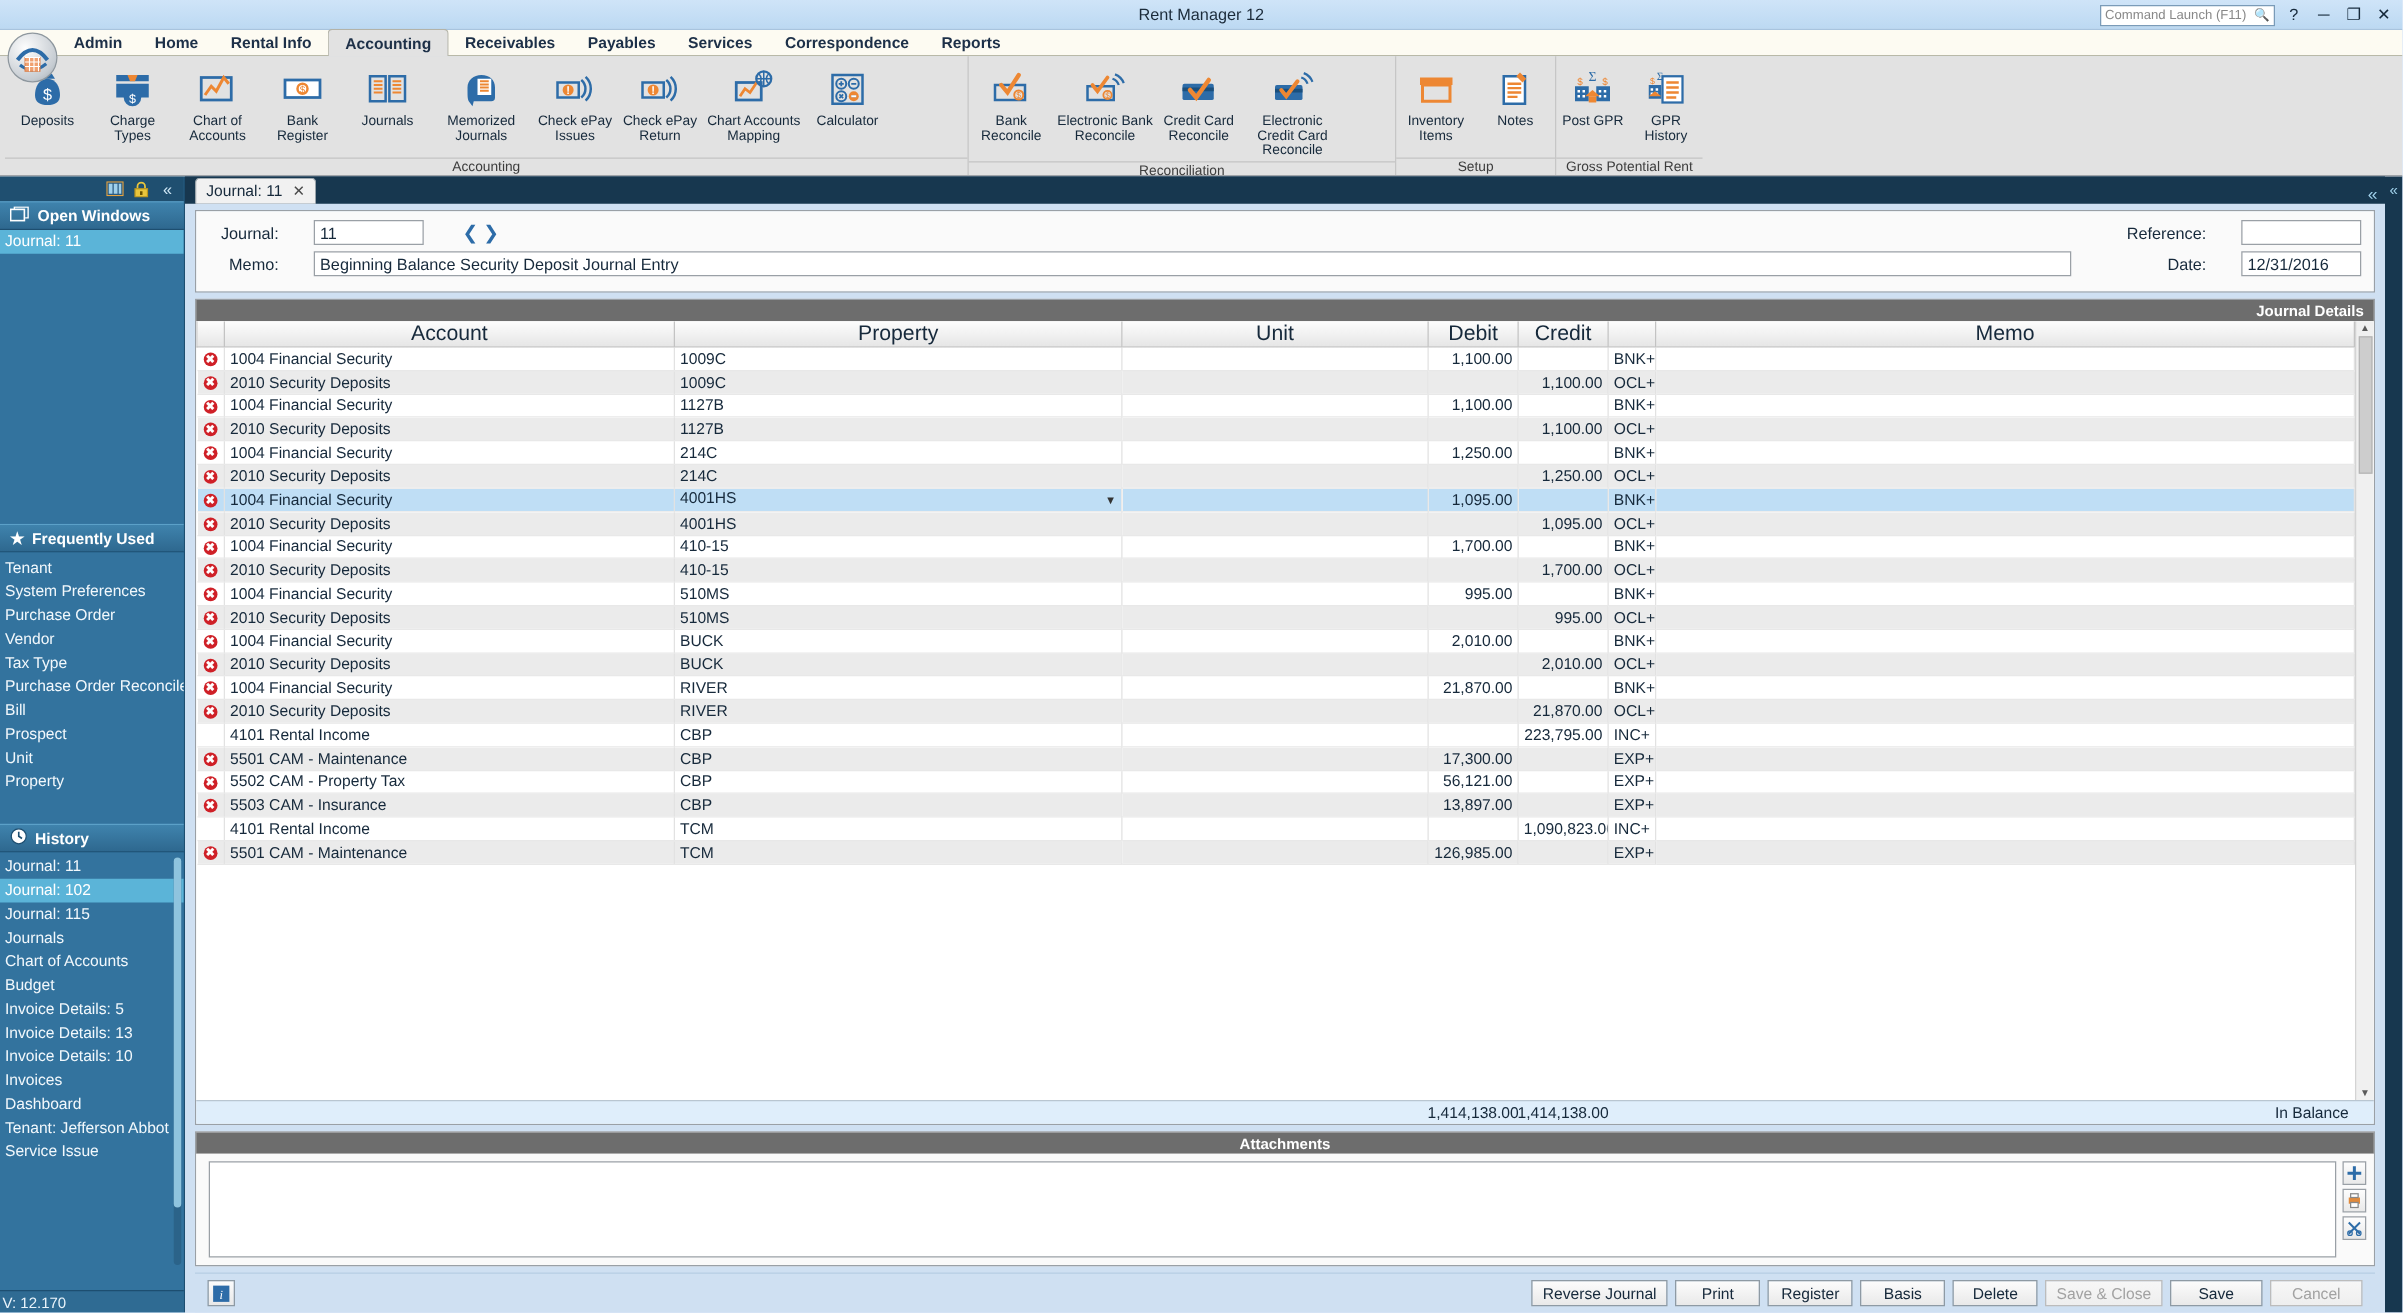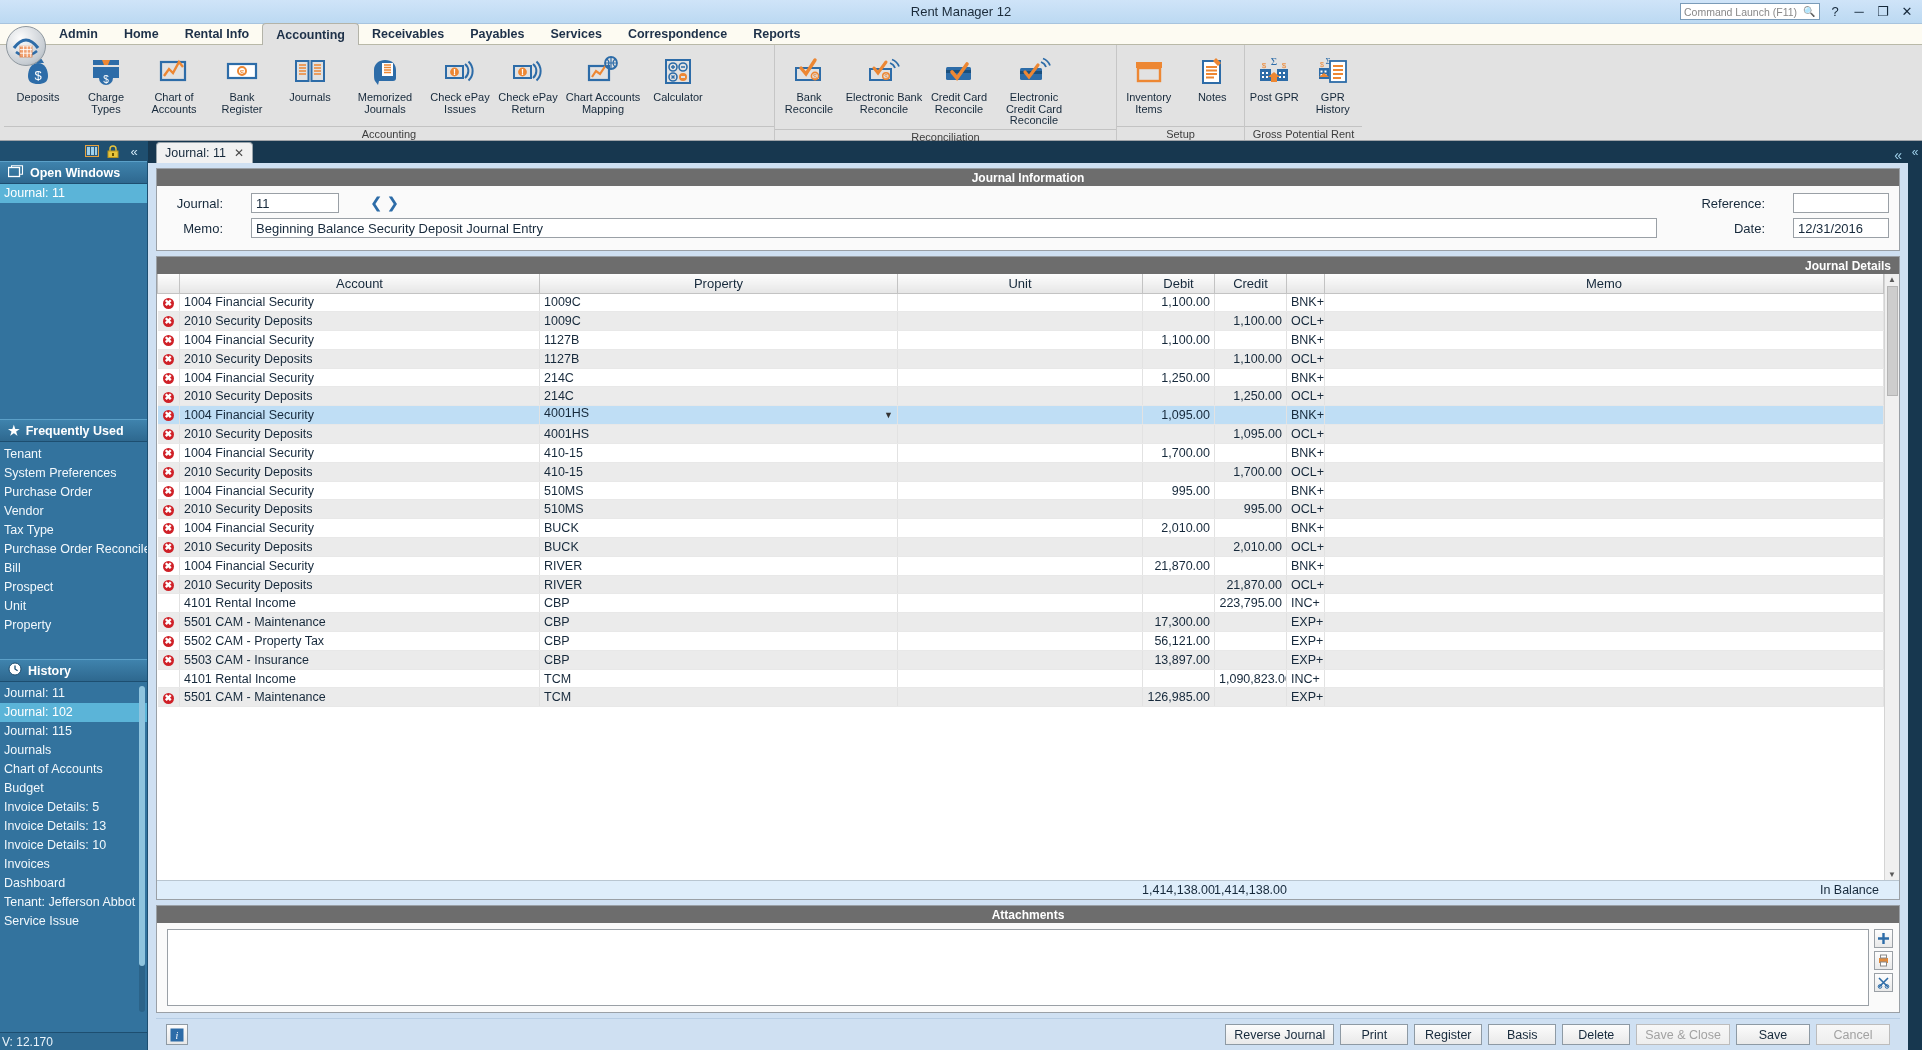--- a/index.html
+++ b/index.html
@@ -15,21 +15,21 @@
   
   .titlebar {
     height: 24px; background: linear-gradient(#cfe4f8, #bcd9f2);
     display: flex; align-items: center; position: relative;
     border-bottom: 1px solid #a8c4de;
   }
   .titlebar .title {
     position: absolute; left: 0; right: 0; text-align: center;
     font-size: 13px; color: #1b2b3a;
   }
-  .tb-right { margin-left: auto; display: flex; align-items: center; gap: 6px; padding-right: 6px; z-index: 2; }
+  .tb-right { margin-left: auto; display: flex; align-items: flex-end; gap: 6px; padding-right: 6px; z-index: 2; }
   .cmd-launch {
     width: 140px; height: 17px; background: #fff; border: 1px solid #7a9bb8;
     font-size: 10.5px; color: #888; display: flex; align-items: center;
     padding: 0 3px; position: relative;
   }
   .cmd-launch .mag { margin-left: auto; color: #3a6ea5; font-size: 10px; }
   .tb-btn { width: 18px; height: 18px; display: flex; align-items: center; justify-content: center;
             font-size: 13px; color: #16293b; }
   .tb-btn.close { color: #16293b; }
 
@@ -154,21 +154,21 @@
   .navarrows { display: flex; gap: 4px; margin-left: 9px; color: #2d6ca8; font-size: 15px; }
   .navarrows span { cursor: pointer; }
   .spacer { flex: 1; }
 
   
   .grid-panel { flex: 1; min-height: 0; display: flex; flex-direction: column; }
   .grid-wrap { flex: 1; position: relative; display: flex; min-height: 0; background: #fff; overflow: hidden; }
   table.grid { border-collapse: collapse; width: 100%; table-layout: fixed; }
   table.grid th {
     background: linear-gradient(#fdfdfd, #e6e6e6); border: 1px solid #c3c3c3;
-    border-top: none; font-size: 13px; font-weight: normal; color: #16293b;
+    border-top: none; font-size: 17px; font-weight: normal; color: #16293b;
     height: 19px; padding: 0 3px;
   }
   table.grid td {
     border-right: 1px solid #e2e2e2; border-bottom: 1px solid #e8e8e8;
     font-size: 12.5px; color: #16293b; height: 18.8px; padding: 0 4px;
     white-space: nowrap; overflow: hidden;
   }
   tr.alt td { background: #ebebeb; }
   tr.sel td { background: #bfdef5 !important; }
   td.num { text-align: right; }
@@ -579,21 +579,20 @@
         <div class="doc-tab">
           <span>Journal: 11</span>
           <span class="x">✕</span>
         </div>
         <span class="collapse-r">«</span>
       </div>
 
       <div class="pane">
 
         <div class="panel">
-          <div class="panel-head">Journal Information</div>
           <div class="jinfo-body">
             <div class="jrow">
               <div class="jlabel" style="width:56px">Journal:</div>
               <div class="inp" style="width:88px;margin-left:6px">11</div>
               <div class="navarrows">
                 <span>❮</span>
                 <span>❯</span>
               </div>
               <div class="spacer"></div>
               <div class="jlabel" style="width:76px">Reference:</div>

